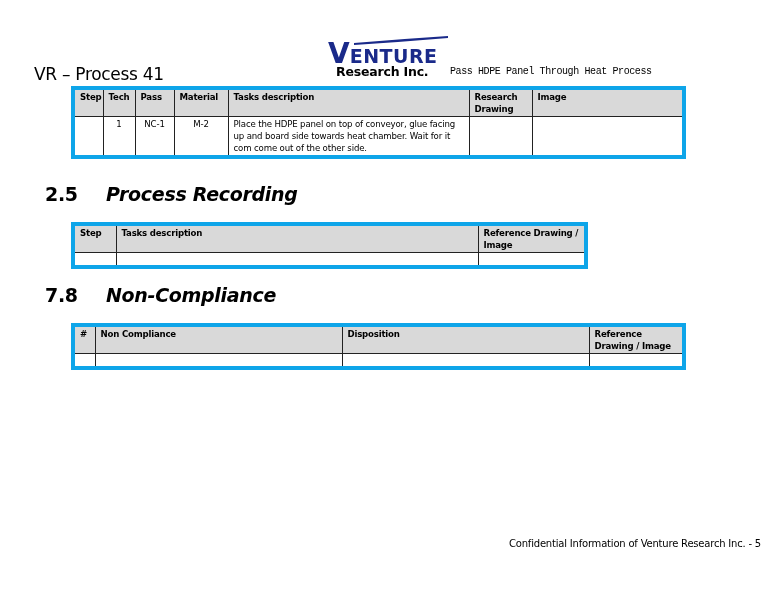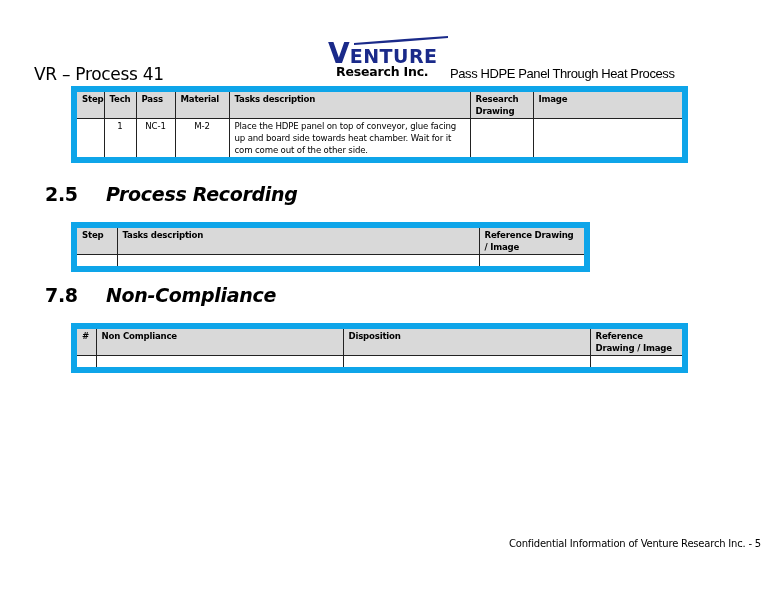--- a/index.html
+++ b/index.html
@@ -1,34 +1,34 @@
 <!DOCTYPE html>
 <html><head>
   <meta charset="utf-8">
   <style>
     html, body { margin:0; padding:0; background:#fff; }
     body { width:776px; height:600px; position:relative; overflow:hidden;
            font-family:"Liberation Sans", sans-serif; color:#000; }
     .abs { position:absolute; }
     .doc-title { left:34px; top:64px; font-size:17px; font-family:"DejaVu Sans", sans-serif; letter-spacing:-0.3px; white-space:nowrap; }
-    .doc-subtitle { left:450px; top:66px; font-size:13px; font-family:Liberation Sans, sans-serif; letter-spacing:-0.4px; white-space:nowrap; }
+    .doc-subtitle { left:450px; top:66px; font-size:10px; font-family:Liberation Mono, monospace; letter-spacing:-0.4px; white-space:nowrap; }
     .logo { left:326px; top:36px; width:130px; height:48px; }
     .logo-top { position:absolute; left:2px; top:0; font-family:"DejaVu Sans", sans-serif; font-weight:bold; color:#1a2a8a; white-space:nowrap; line-height:1; }
     .logo-top .big { font-size:28px; }
     .logo-top .rest { font-size:19px; letter-spacing:0.5px; }
     .logo-swoosh { position:absolute; left:28px; top:0; width:94px; height:10px; }
     .logo-bottom { position:absolute; left:10px; top:28px; font-family:"DejaVu Sans", sans-serif; font-weight:bold; font-size:12.5px; white-space:nowrap; letter-spacing:-0.2px; }
 
     table { border-collapse:collapse; position:absolute; table-layout:fixed; }
     td, th { border:1px solid #222; padding:1px 5px; vertical-align:top; font-size:8.6px;
              font-family:"DejaVu Sans", sans-serif; line-height:12px; overflow:hidden; }
     th { background:#d9d9d9; font-weight:bold; text-align:left; letter-spacing:-0.2px; }
     td.center { text-align:center; }
     td { letter-spacing:-0.15px; }
-    table.outer { border:6px solid #0ea5e9; }
+    table.outer { border:4px solid #0ea5e9; }
 
     .section-heading { font-family:"DejaVu Sans", sans-serif; font-weight:bold; font-size:19px; white-space:nowrap; letter-spacing:-0.3px; }
     .section-num { position:absolute; left:0; }
     .section-title { position:absolute; left:61px;font-style:italic; }
     .footer { left:509px; top:538px; font-size:10px; font-family:"DejaVu Sans", sans-serif; white-space:nowrap; letter-spacing:-0.2px; }
   </style>
 </head>
 <body>
 
 <div class="abs logo">

